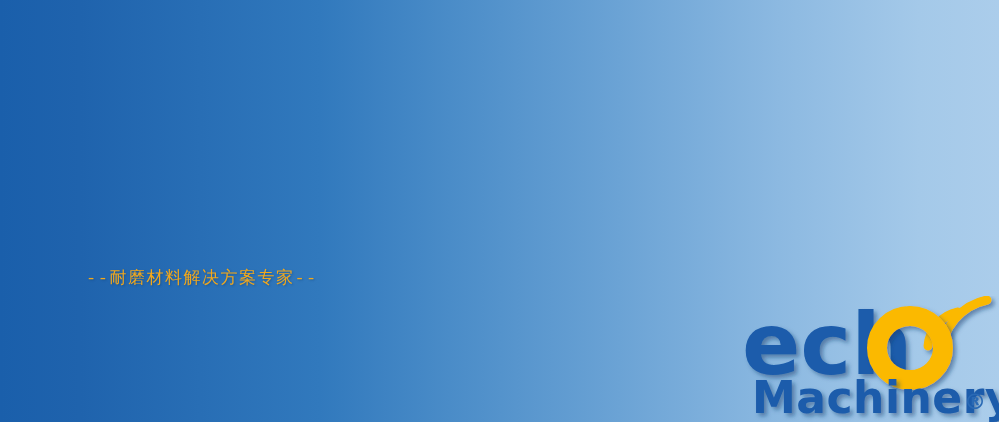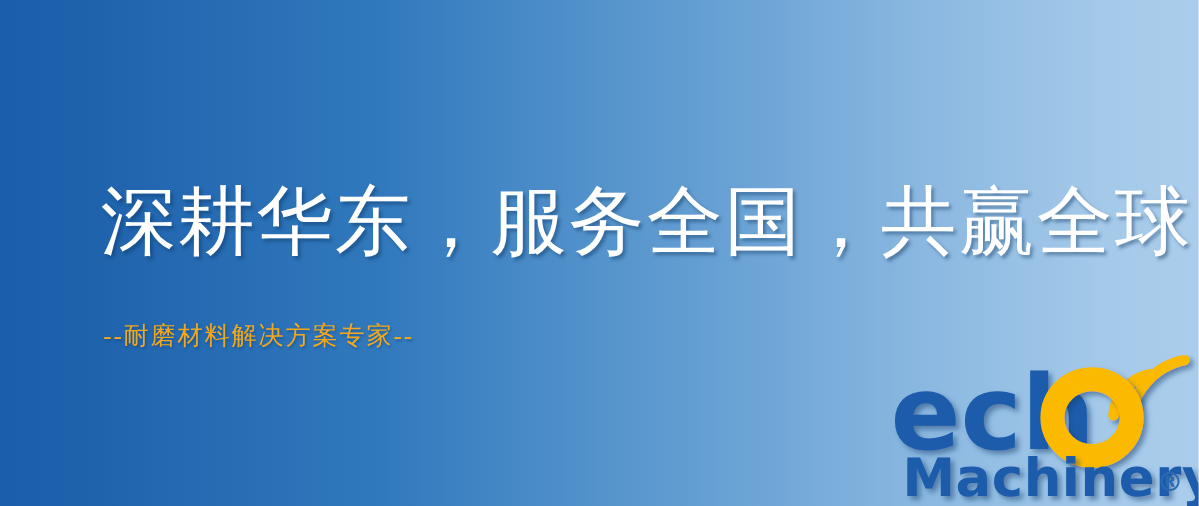--- a/index.html
+++ b/index.html
@@ -37,22 +37,22 @@
     letter-spacing: 2px;
     white-space: nowrap;
     text-shadow: 2px 2px 3px rgba(10, 50, 95, 0.45);
   }
 
   
   #subtitle {
     position: absolute;
     left: 86px;
     top: 266px;
-    font-family: Liberation Serif, serif;
-    font-size: 21px;
+    font-family: Liberation Mono, monospace;
+    font-size: 17px;
     color: #f2a81c;
     letter-spacing: 1.5px;
     white-space: nowrap;
     text-shadow: 1px 1px 2px rgba(10, 50, 95, 0.35);
   }
 
   
   #logo {
     position: absolute;
     left: 742px;
@@ -65,21 +65,20 @@
   .logo-word {
     font-family: "DejaVu Sans", "Liberation Sans", sans-serif;
     font-weight: bold;
   }
 </style>
 </head>
 <body>
 
 <div id="banner">
 
-  <div id="headline">深耕华东，服务全国，共赢全球</div>
 
   <div id="subtitle">--耐磨材料解决方案专家--</div>
 
   <div id="logo">
     <svg width="257" height="126" viewBox="0 0 257 126" xmlns="http://www.w3.org/2000/svg">
       <defs>
         <filter id="dropsh" x="-20%" y="-20%" width="160%" height="160%">
           <feDropShadow dx="3" dy="3" stdDeviation="2.2" flood-color="#0c3a6e" flood-opacity="0.5"></feDropShadow>
         </filter>
       </defs>

